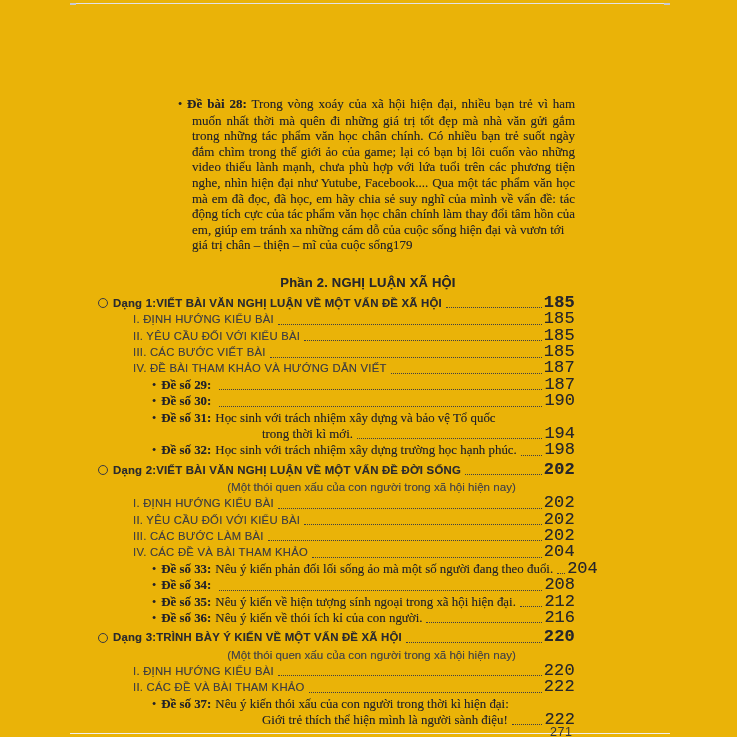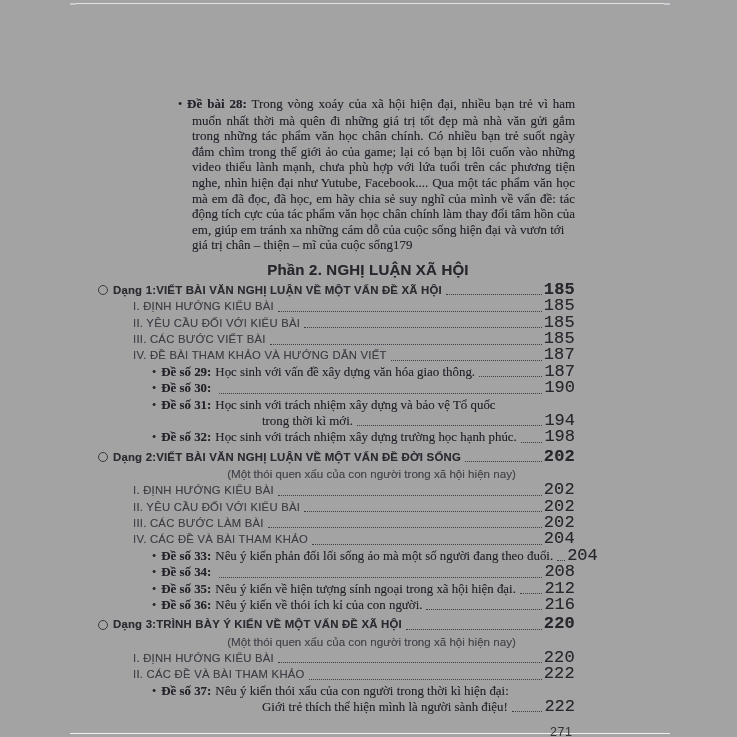--- a/index.html
+++ b/index.html
@@ -2,40 +2,40 @@
 <html><head>
 <meta charset="utf-8">
 <style>
   html,body{margin:0;padding:0;}
   body{
     width:737px;height:737px;position:relative;overflow:hidden;
     background:#fdfdfd;
     font-family:"Liberation Serif", serif;
     color:#1f1f23;
   }
-  .photo{position:absolute;inset:0;background:#a3a3a3;}
+  .photo{position:absolute;inset:0;background:#eab308;}
   .edge-top{position:absolute;top:3px;left:70px;right:67px;height:1px;background:#e2e2e6;}
   .edge-top:before,.edge-top:after{content:"";position:absolute;top:0;width:6px;height:2px;background:#c9c9cf;}
   .edge-top:before{left:0;} .edge-top:after{right:0;}
   .edge-bottom{position:absolute;bottom:3px;left:70px;right:67px;height:1px;background:#efeff2;}
 
   .content{position:absolute;left:98px;top:96px;width:477px;
     text-shadow:0 0 .4px rgba(30,30,40,.35);}
 
   
   .para{margin-left:80px;width:397px;font-size:13px;line-height:15.6px;color:#22222a;}
   .para-body{text-align:justify;padding-left:14px;text-indent:-14px;}
   .para-body b{font-weight:bold;}
   .pbullet{font-size:12px;}
   .para-last{display:flex;align-items:flex-end;padding-left:14px;}
   .para-last .ltext{white-space:nowrap;}
 
   
-  .sec-title{margin-top:7px;height:19px;line-height:19px;padding-left:63px;text-align:center;
-    font-family:"Liberation Sans", sans-serif;font-weight:bold;font-size:15px;color:#26262c;letter-spacing:.2px;}
+  .sec-title{margin-top:20px;height:19px;line-height:19px;padding-left:63px;text-align:center;
+    font-family:"Liberation Sans", sans-serif;font-weight:bold;font-size:13px;color:#26262c;letter-spacing:.2px;}
 
   
   .toc{margin-top:2px;}
   .row{display:flex;align-items:flex-end;height:16.4px;line-height:16.4px;}
   .row .dots{flex:1 1 auto;min-width:8px;border-bottom:1.8px dotted #3e3e46;margin:0 2px 3px 4px;}
   .row .pg{font-family:Liberation Mono, monospace;font-size:17px;color:#26262c;white-space:nowrap;}
 
   .row.dang{margin-top:3px;font-family:"Liberation Sans",sans-serif;font-weight:bold;
     font-size:11.4px;color:#2a2a30;letter-spacing:.2px;}
   .row.dang .circle{flex:0 0 auto;width:8px;height:8px;border:1.3px solid #3a3a42;border-radius:50%;
@@ -104,21 +104,20 @@
           <span class="pg">185</span>
         </div>
         <div class="row roman">
           <span class="rtext">IV. ĐỀ BÀI THAM KHẢO VÀ HƯỚNG DẪN VIẾT</span>
           <span class="dots"></span>
           <span class="pg">187</span>
         </div>
         <div class="row bullet">
           <span class="bdot">•</span>
           <span class="blabel">Đề số 29:</span>
-          <span class="btext">Học sinh với vấn đề xây dựng văn hóa giao thông.</span>
           <span class="dots"></span>
           <span class="pg">187</span>
         </div>
         <div class="row bullet">
           <span class="bdot">•</span>
           <span class="blabel">Đề số 30:</span>
           <span class="dots"></span>
           <span class="pg">190</span>
         </div>
         <div class="row bullet nopage">

